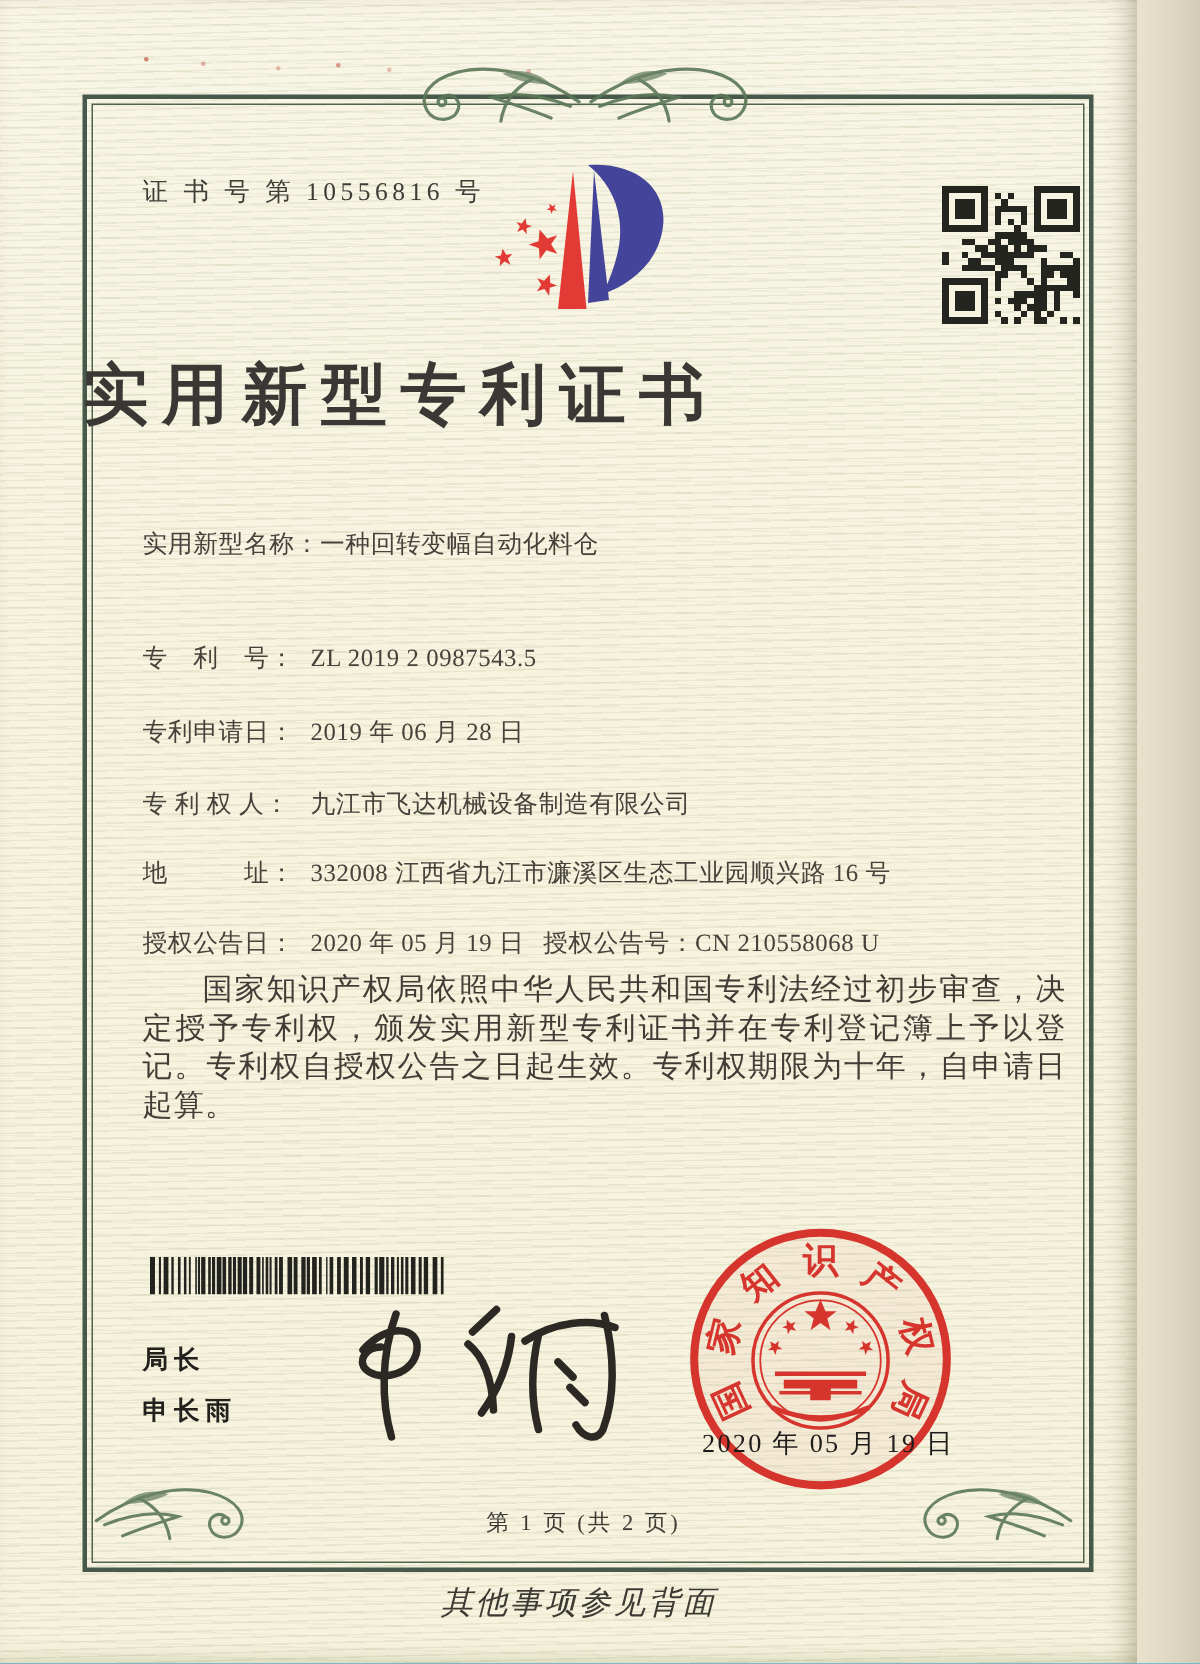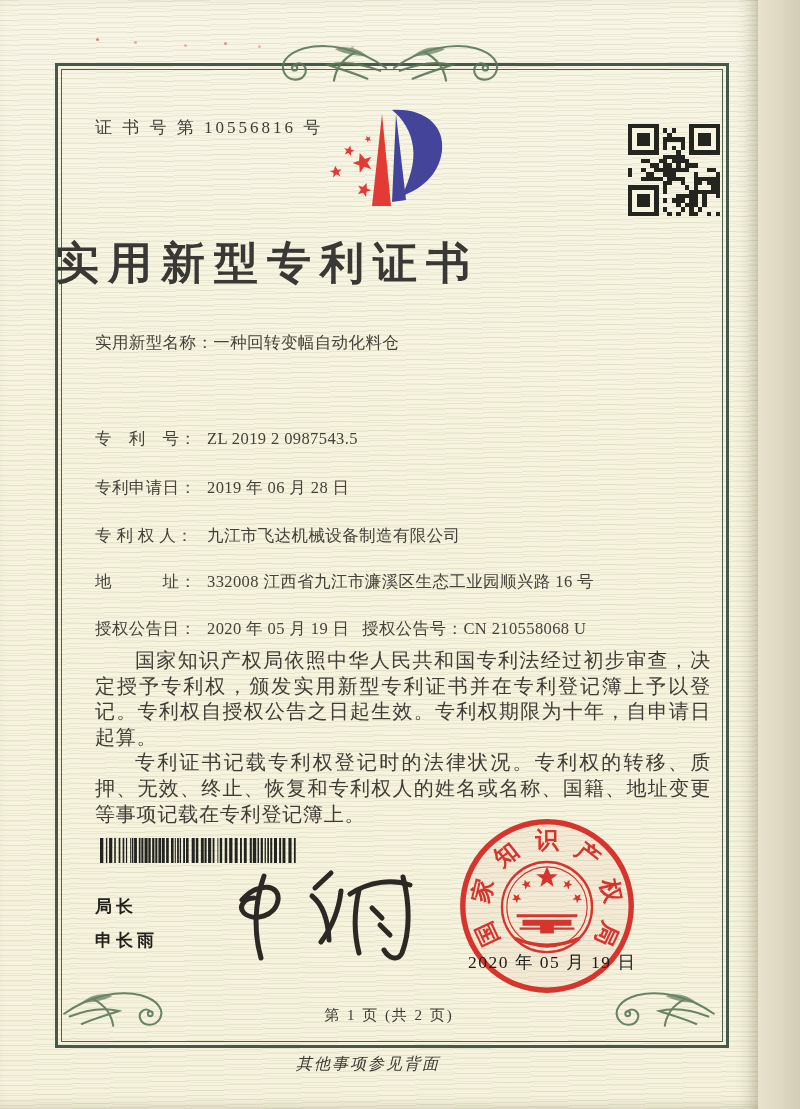--- a/index.html
+++ b/index.html
@@ -33,21 +33,21 @@
          color:#413d36;text-align:justify;letter-spacing:.8px;}
   .paras p{margin:0;text-indent:2em;}
   .barcode{position:absolute;left:100px;top:838px;}
   .chief{position:absolute;left:95px;font-family:"Liberation Sans","DejaVu Sans",sans-serif;
          font-weight:bold;font-size:17px;letter-spacing:4px;color:#23211d;}
   .sig{position:absolute;left:212px;top:860px;}
   .seal{position:absolute;left:452px;top:813px;}
   .sealdate{position:absolute;left:468px;top:950px;font-size:17.5px;letter-spacing:1.5px;color:#1e1c1a;z-index:5;}
   .pageno{position:absolute;left:55px;top:1006px;width:668px;text-align:center;font-size:15px;
           letter-spacing:2px;color:#3d3a34;}
-  .backnote{position:absolute;left:258px;top:1054px;width:220px;text-align:center;font-size:16px;
+  .backnote{position:absolute;left:258px;top:1054px;width:220px;text-align:right;font-size:21px;
           letter-spacing:2px;color:#3d3a34;font-style:italic;}
   .specks{position:absolute;left:96px;top:38px;width:3px;height:3px;border-radius:50%;
           background:rgba(185,45,30,.55);
           box-shadow:38px 3px 0 rgba(185,45,30,.35),88px 6px 0 rgba(185,45,30,.3),
                      128px 4px 0 rgba(185,45,30,.45),162px 7px 0 rgba(185,45,30,.3),
                      255px 8px 0 rgba(185,45,30,.3);}
   svg{display:block;}
 </style>
 </head>
 <body>
@@ -228,38 +228,37 @@
       <rect x="14" y="0" width="7" height="7" fill="#24251f"></rect>
       <rect x="15" y="1" width="5" height="5" fill="#f8f4e2"></rect>
       <rect x="16" y="2" width="3" height="3" fill="#24251f"></rect>
       <rect x="0" y="14" width="7" height="7" fill="#24251f"></rect>
       <rect x="1" y="15" width="5" height="5" fill="#f8f4e2"></rect>
       <rect x="2" y="16" width="3" height="3" fill="#24251f"></rect>
     </svg>
 
   <div class="title">实用新型专利证书</div>
 
-  <div class="row" style="top:332px">
+  <div class="row" style="top:352px">
     <span class="lbl">实用新型名称：</span><span>一种回转变幅自动化料仓</span></div>
   <div class="row" style="top:428px">
     <span class="lbl">专　利　号：</span><span>ZL 2019 2 0987543.5</span></div>
   <div class="row" style="top:477px">
     <span class="lbl">专利申请日：</span><span>2019 年 06 月 28 日</span></div>
   <div class="row" style="top:525px">
     <span class="lbl">专 利 权 人：</span><span>九江市飞达机械设备制造有限公司</span></div>
   <div class="row" style="top:571px">
     <span class="lbl">地　　　址：</span><span>332008 江西省九江市濂溪区生态工业园顺兴路 16 号</span></div>
   <div class="row" style="top:618px">
     <span class="lbl">授权公告日：</span><span>2020 年 05 月 19 日</span></div>
   <div class="row2" style="left:362px;top:618px">
     <span>授权公告号：</span><span>CN 210558068 U</span></div>
 
   <div class="paras">
     <p>国家知识产权局依照中华人民共和国专利法经过初步审查，决定授予专利权，颁发实用新型专利证书并在专利登记簿上予以登记。专利权自授权公告之日起生效。专利权期限为十年，自申请日起算。</p>
-    <p>专利证书记载专利权登记时的法律状况。专利权的转移、质押、无效、终止、恢复和专利权人的姓名或名称、国籍、地址变更等事项记载在专利登记簿上。</p>
   </div>
 
   <svg id="bars" class="barcode" width="196" height="25" viewBox="0 0 196 25">
       <rect x="0.00" y="0" width="3.32" height="25" fill="#22231e"></rect>
       <rect x="5.92" y="0" width="1.39" height="25" fill="#22231e"></rect>
       <rect x="9.07" y="0" width="3.22" height="25" fill="#22231e"></rect>
       <rect x="14.23" y="0" width="1.59" height="25" fill="#22231e"></rect>
       <rect x="18.63" y="0" width="1.74" height="25" fill="#22231e"></rect>
       <rect x="22.62" y="0" width="1.68" height="25" fill="#22231e"></rect>
       <rect x="25.93" y="0" width="1.23" height="25" fill="#22231e"></rect>

